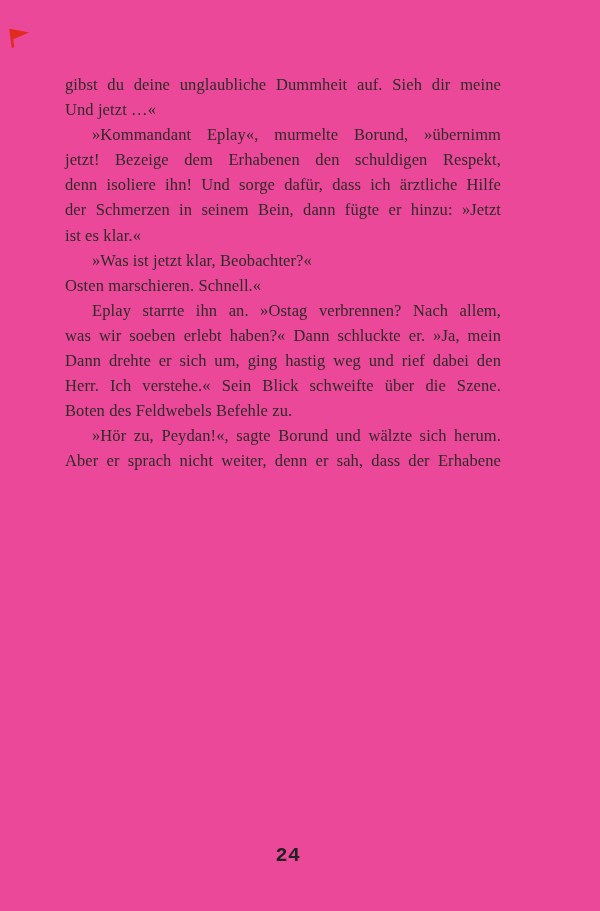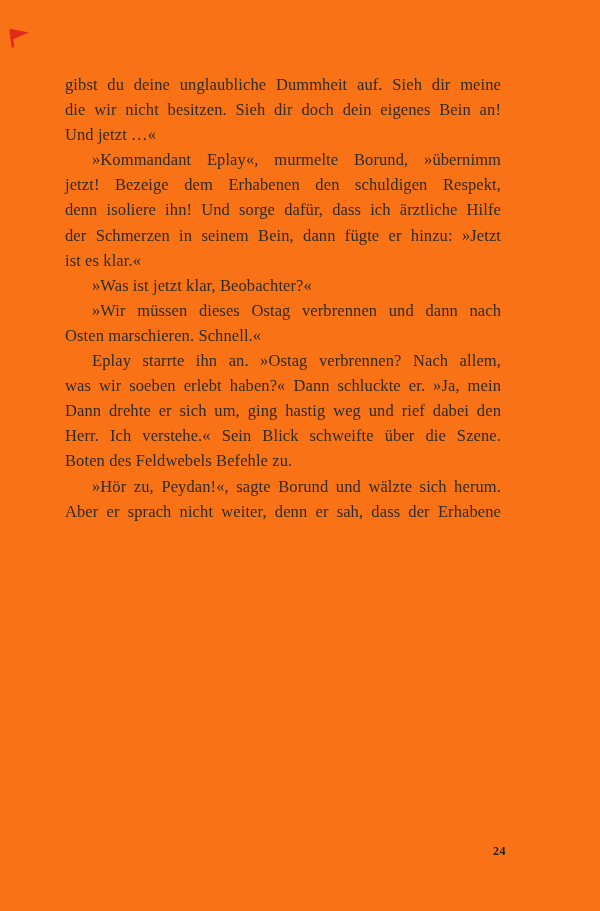--- a/index.html
+++ b/index.html
@@ -7,21 +7,21 @@
     width: 600px;
     height: 911px;
     background: #ffffff;
     position: relative;
     overflow: hidden;
     font-family: "Liberation Serif", "DejaVu Serif", serif;
   }
   .book-page {
     position: absolute;
     inset: 0;
-    background: #f97316;
+    background: #ec4899;
   }
   .bookmark-flag {
     position: absolute;
     left: 8px;
     top: 28px;
     width: 22px;
     height: 20px;
   }
   .text-block {
     position: absolute;
@@ -41,48 +41,47 @@
     height: 25.1px;
     overflow: visible;
   }
   .line.end { text-align-last: left; }
   .line.indent { text-indent: 27px; }
   .page-number {
     position: absolute;
     left: 70px;
     width: 436px;
     top: 844px;
-    text-align: right;
-    font-size: 12px;
+    text-align: center;
+    font-size: 20px;
     font-weight: 600;
     color: #222222;
     letter-spacing: 0.5px;
+    font-family: Liberation Mono, monospace;
   }
 </style>
 </head>
 <body>
 
 <div class="book-page">
 
   <svg class="bookmark-flag" viewBox="0 0 22 20" xmlns="http://www.w3.org/2000/svg">
     <line x1="2.5" y1="1" x2="5" y2="19.5" stroke-width="2.6" stroke="#e02b1d"></line>
     <polygon points="3,1 21,4.5 4.5,11.5" fill="#e02b1d"></polygon>
   </svg>
 
   <div class="text-block">
       <div class="line">gibst du deine unglaubliche Dummheit auf. Sieh dir meine</div>
-      <div class="line">die wir nicht besitzen. Sieh dir doch dein eigenes Bein an!</div>
       <div class="line end">Und jetzt …«</div>
       <div class="line indent">»Kommandant Eplay«, murmelte Borund, »übernimm</div>
       <div class="line">jetzt! Bezeige dem Erhabenen den schuldigen Respekt,</div>
       <div class="line">denn isoliere ihn! Und sorge dafür, dass ich ärztliche Hilfe</div>
       <div class="line">der Schmerzen in seinem Bein, dann fügte er hinzu: »Jetzt</div>
       <div class="line end">ist es klar.«</div>
       <div class="line indent end">»Was ist jetzt klar, Beobachter?«</div>
-      <div class="line indent">»Wir müssen dieses Ostag verbrennen und dann nach</div>
       <div class="line end">Osten marschieren. Schnell.«</div>
       <div class="line indent">Eplay starrte ihn an. »Ostag verbrennen? Nach allem,</div>
       <div class="line">was wir soeben erlebt haben?« Dann schluckte er. »Ja, mein</div>
       <div class="line">Dann drehte er sich um, ging hastig weg und rief dabei den</div>
       <div class="line">Herr. Ich verstehe.« Sein Blick schweifte über die Szene.</div>
       <div class="line end">Boten des Feldwebels Befehle zu.</div>
       <div class="line indent">»Hör zu, Peydan!«, sagte Borund und wälzte sich herum.</div>
       <div class="line">Aber er sprach nicht weiter, denn er sah, dass der Erhabene</div>
     </div>
 

